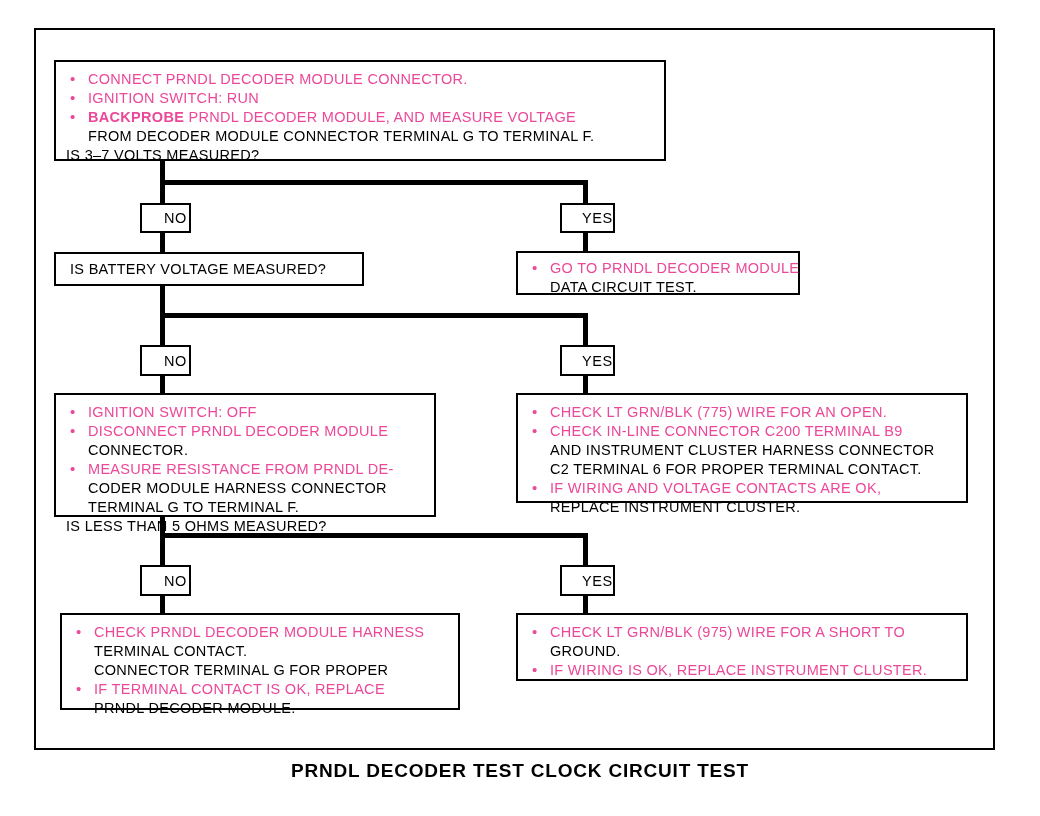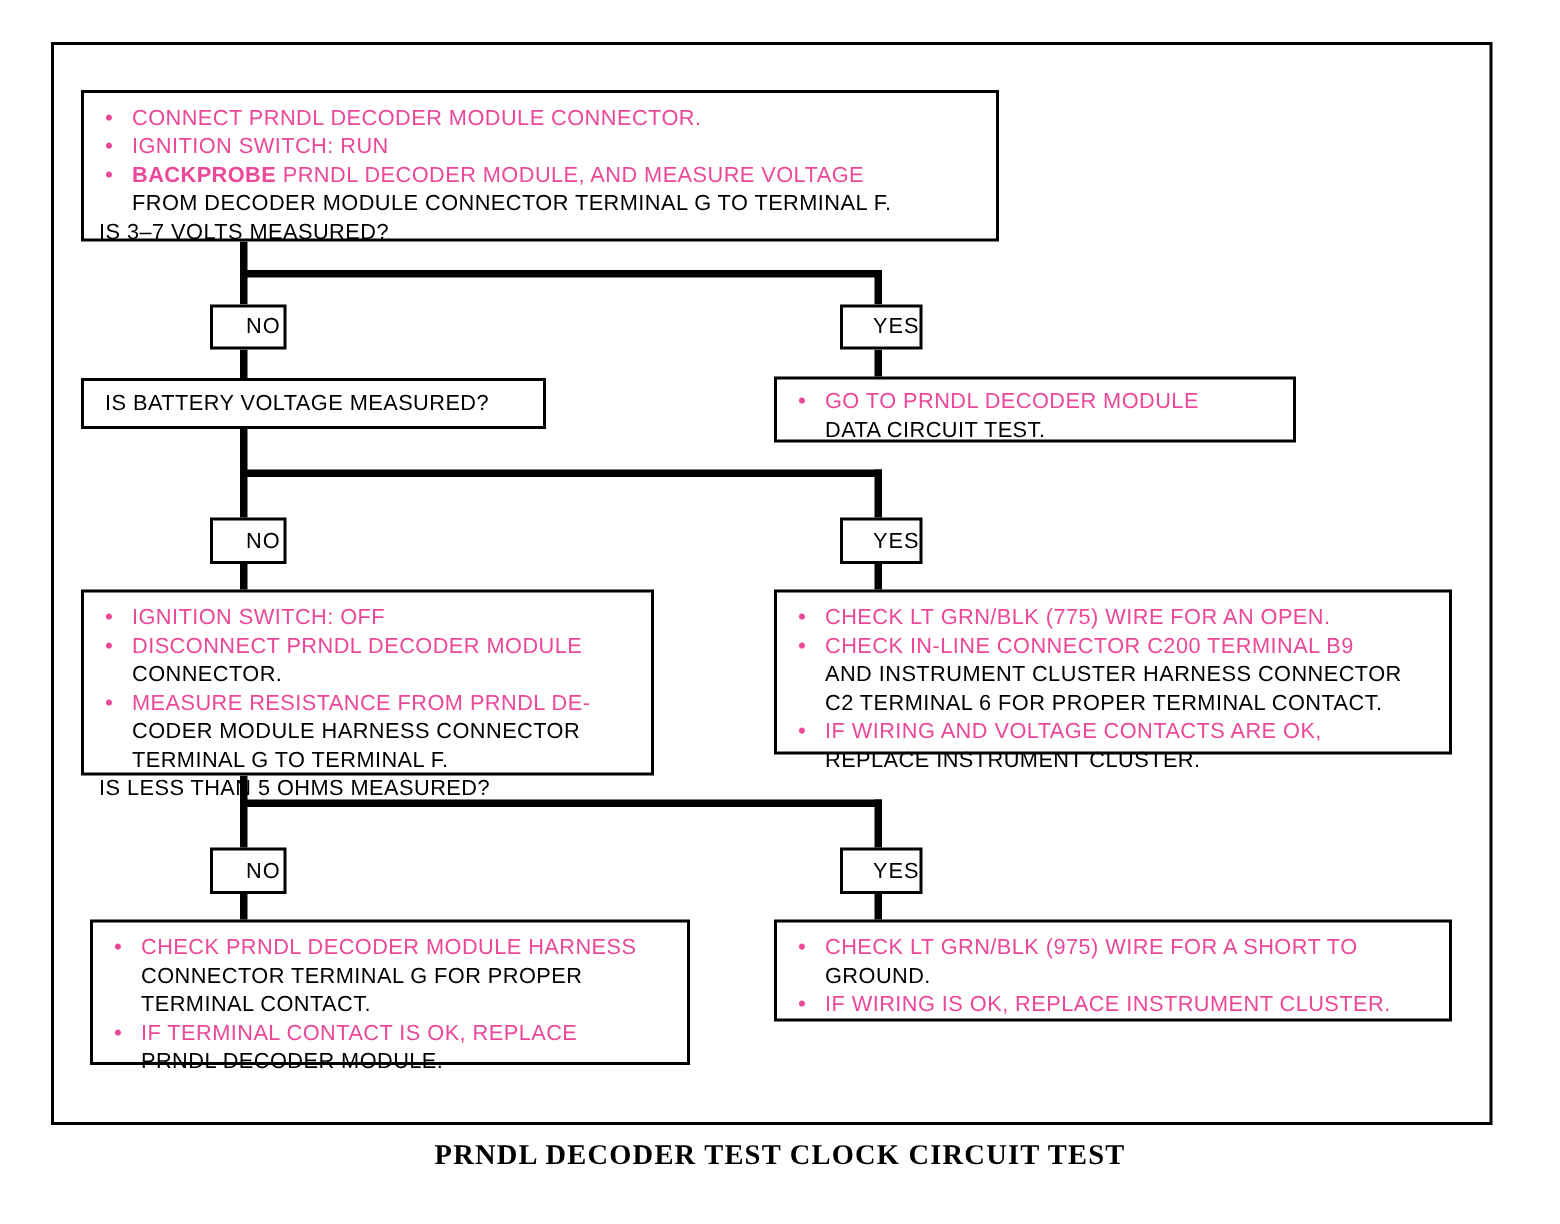--- a/index.html
+++ b/index.html
@@ -104,21 +104,20 @@
   #caption {
     position: absolute;
     left: 0;
     top: 760px;
     width: 1040px;
     text-align: center;
     font-size: 19px;
     font-weight: bold;
     letter-spacing: 0.8px;
     color: #000;
-    font-family: Liberation Serif, serif;
   }
 </style>
 </head>
 <body>
 
 <div id="page">
 
   <div id="outer-frame"></div>
 
   <div class="fc-box" style="left:54px; top:60px; width:612px; height:101px;">
@@ -134,21 +133,21 @@
   <div class="conn" style="left:160px; top:161px; width:5px; height:42px;"></div>
   <div class="conn" style="left:160px; top:180px; width:428px; height:5px;"></div>
   <div class="conn" style="left:583px; top:180px; width:5px; height:23px;"></div>
 
   <div class="branch-box" style="left:140px; top:203px; width:51px; height:30px;">NO</div>
   <div class="branch-box" style="left:560px; top:203px; width:55px; height:30px;">YES</div>
 
   <div class="conn" style="left:160px; top:233px; width:5px; height:19px;"></div>
   <div class="conn" style="left:583px; top:233px; width:5px; height:19px;"></div>
 
-  <div class="fc-box" style="left:516px; top:251px; width:348px; height:44px;">
+  <div class="fc-box" style="left:516px; top:251px; width:284px; height:44px;">
     <div class="inner" style="padding-top:6px;">
       <div class="bullet-line">GO TO PRNDL DECODER MODULE</div>
       <div class="cont-line">DATA CIRCUIT TEST.</div>
     </div>
   </div>
 
   <div class="fc-box" style="left:54px; top:252px; width:310px; height:34px;">
     <div class="inner" style="padding:6px 0 0 14px;">
       <div class="q-line">IS BATTERY VOLTAGE MEASURED?</div>
     </div>
@@ -193,22 +192,22 @@
 
   <div class="branch-box" style="left:140px; top:565px; width:51px; height:31px;">NO</div>
   <div class="branch-box" style="left:560px; top:565px; width:55px; height:31px;">YES</div>
 
   <div class="conn" style="left:160px; top:596px; width:5px; height:18px;"></div>
   <div class="conn" style="left:583px; top:596px; width:5px; height:18px;"></div>
 
   <div class="fc-box" style="left:60px; top:613px; width:400px; height:97px;">
     <div class="inner">
       <div class="bullet-line">CHECK PRNDL DECODER MODULE HARNESS</div>
+      <div class="cont-line">TERMINAL CONTACT.</div>
       <div class="cont-line">CONNECTOR TERMINAL G FOR PROPER</div>
-      <div class="cont-line">TERMINAL CONTACT.</div>
       <div class="bullet-line">IF TERMINAL CONTACT IS OK, REPLACE</div>
       <div class="cont-line">PRNDL DECODER MODULE.</div>
     </div>
   </div>
 
   <div class="fc-box" style="left:516px; top:613px; width:452px; height:68px;">
     <div class="inner">
       <div class="bullet-line">CHECK LT GRN/BLK (975) WIRE FOR A SHORT TO</div>
       <div class="cont-line">GROUND.</div>
       <div class="bullet-line">IF WIRING IS OK, REPLACE INSTRUMENT CLUSTER.</div>

